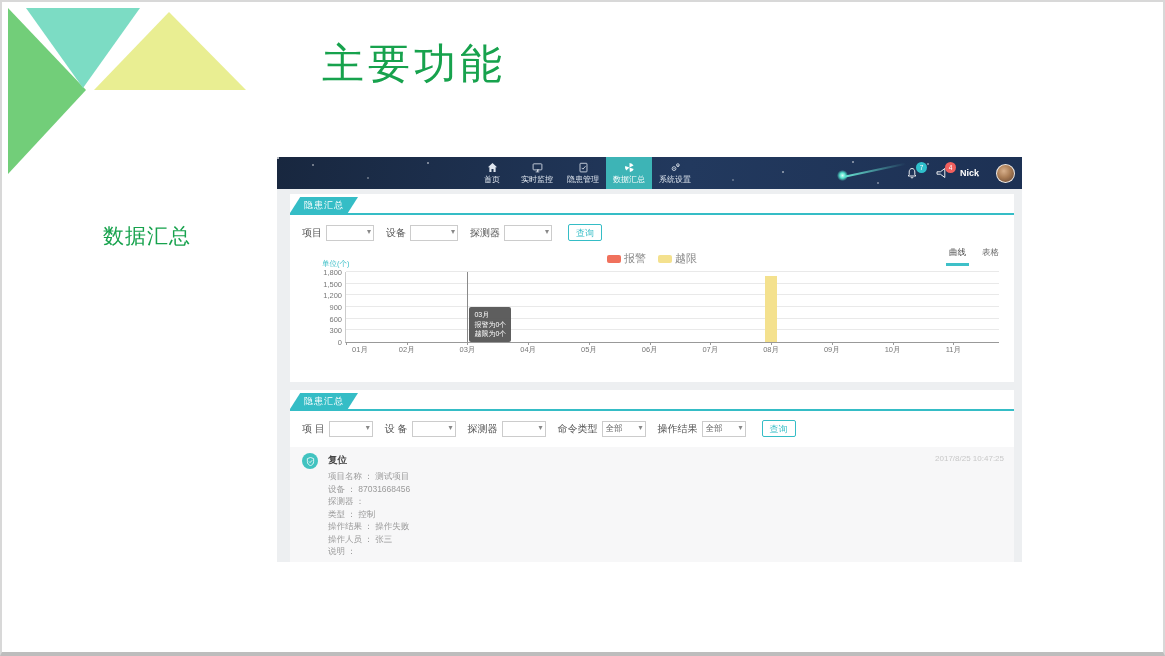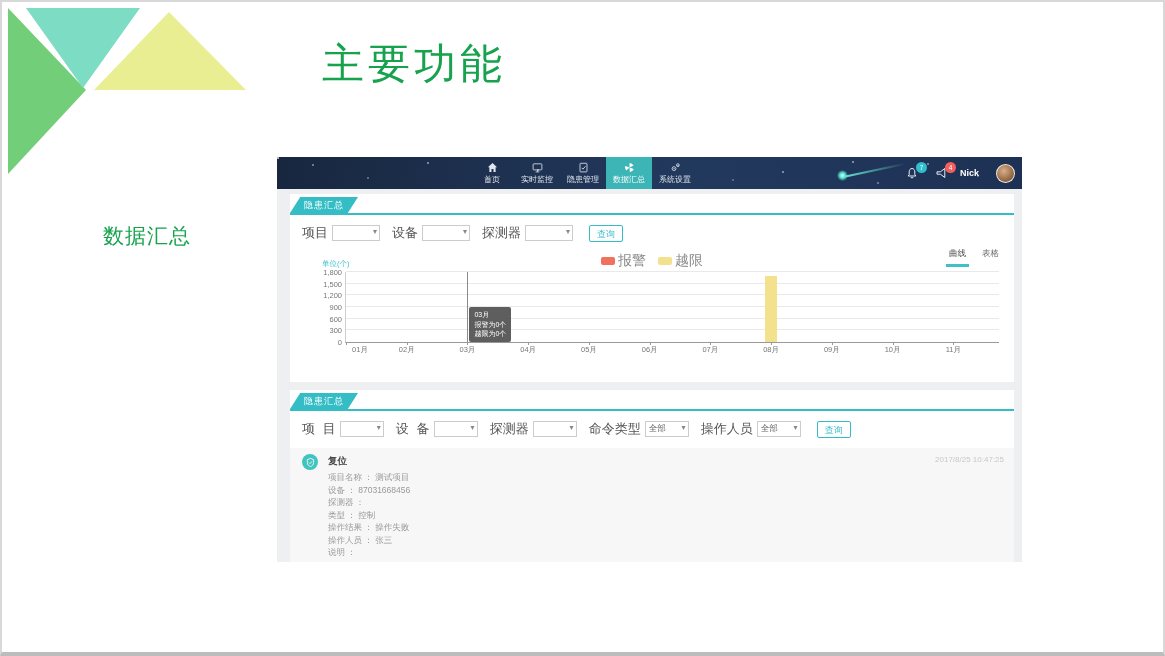--- a/index.html
+++ b/index.html
@@ -59,35 +59,35 @@
   
   .panel { position:absolute; left:13px; width:724px; background:#fff; }
   .panel1 { top:37px; height:188px; }
   .panel2 { top:233px; height:200px; }
   .tab-row { position:relative; height:21px; border-bottom:2px solid #35bdc6; }
   .section-tab { position:absolute; left:0; bottom:0; width:68px; height:16px; background:#35bdc6;
     color:#fff; font-size:9px; display:flex; align-items:center; justify-content:center;
     clip-path:polygon(15% 0, 100% 0, 85% 100%, 0 100%); letter-spacing:1px; }
   .filter-row { display:flex; align-items:center; padding:9px 0 0 12px; }
   .filters { display:flex; align-items:center; }
-  .f-label { font-size:13px; color:#555; margin:0 4px 0 12px; white-space:nowrap;font-family:Liberation Mono, monospace; }
+  .f-label { font-size:10px; color:#555; margin:0 4px 0 12px; white-space:nowrap; }
   .filters .f-label:first-child { margin-left:0; }
   .select { position:relative; display:inline-flex; align-items:center; width:48px; height:16px;
     border:1px solid #ccc; background:#fff; padding:0 11px 0 3px; cursor:pointer; }
   .sel-val { font-size:8.5px; color:#666; overflow:hidden; white-space:nowrap; }
   .caret { position:absolute; right:2px; top:1px; font-size:8px; color:#888; }
   .query-btn { margin-left:16px; padding:2px 7px; height:17px; background:#fff; border:1px solid #35bdc6;
     color:#35bdc6; font-size:9px; border-radius:2px; cursor:pointer; font-family:inherit; }
 
   
   .legend-row { position:relative; height:22px; margin-top:4px; }
   .legend { position:absolute; left:50%; transform:translateX(-50%); top:6px; display:flex; gap:12px; }
   .legend-item { display:flex; align-items:center; gap:3px; cursor:pointer; }
   .legend-swatch { width:14px; height:8px; border-radius:2px; }
-  .legend-name { font-size:14px; color:#888; }
+  .legend-name { font-size:11px; color:#888; }
   .view-tabs { position:absolute; right:12px; top:2px; display:flex; gap:10px; }
   .view-tab { font-size:8.5px; color:#666; padding:0 3px 4px 3px; cursor:pointer; }
   .view-tab.active { border-bottom:3px solid #3ec0c8; color:#444;margin-left:13px; }
 
   
   .chart { position:absolute; left:10px; top:64px; width:704px; height:110px; }
   .unit-label { position:absolute; left:22px; top:1px; font-size:7.5px; color:#35bdc6; }
   .plot { position:absolute; left:45px; top:14px; width:654px; height:71px;
     border-bottom:1px solid #999; border-left:1px solid #ccc; }
   .gridline { position:absolute; left:0; right:0; height:1px; background:#e9e9e9; }
@@ -311,21 +311,21 @@
             <span class="f-label">探测器</span>
             <span class="select" style="width: 44px;">
               <span class="sel-val"></span>
               <span class="caret">▾</span>
             </span>
             <span class="f-label">命令类型</span>
             <span class="select" style="width: 44px;">
               <span class="sel-val">全部</span>
               <span class="caret">▾</span>
             </span>
-            <span class="f-label">操作人员</span>
+            <span class="f-label">操作结果</span>
             <span class="select" style="width: 44px;">
               <span class="sel-val">全部</span>
               <span class="caret">▾</span>
             </span>
           </span>
         <button class="query-btn">查询</button>
       </div>
       <div class="items" id="items">
           <div class="list-item">
             <span class="item-ico" style="background: rgb(65, 195, 192);">

